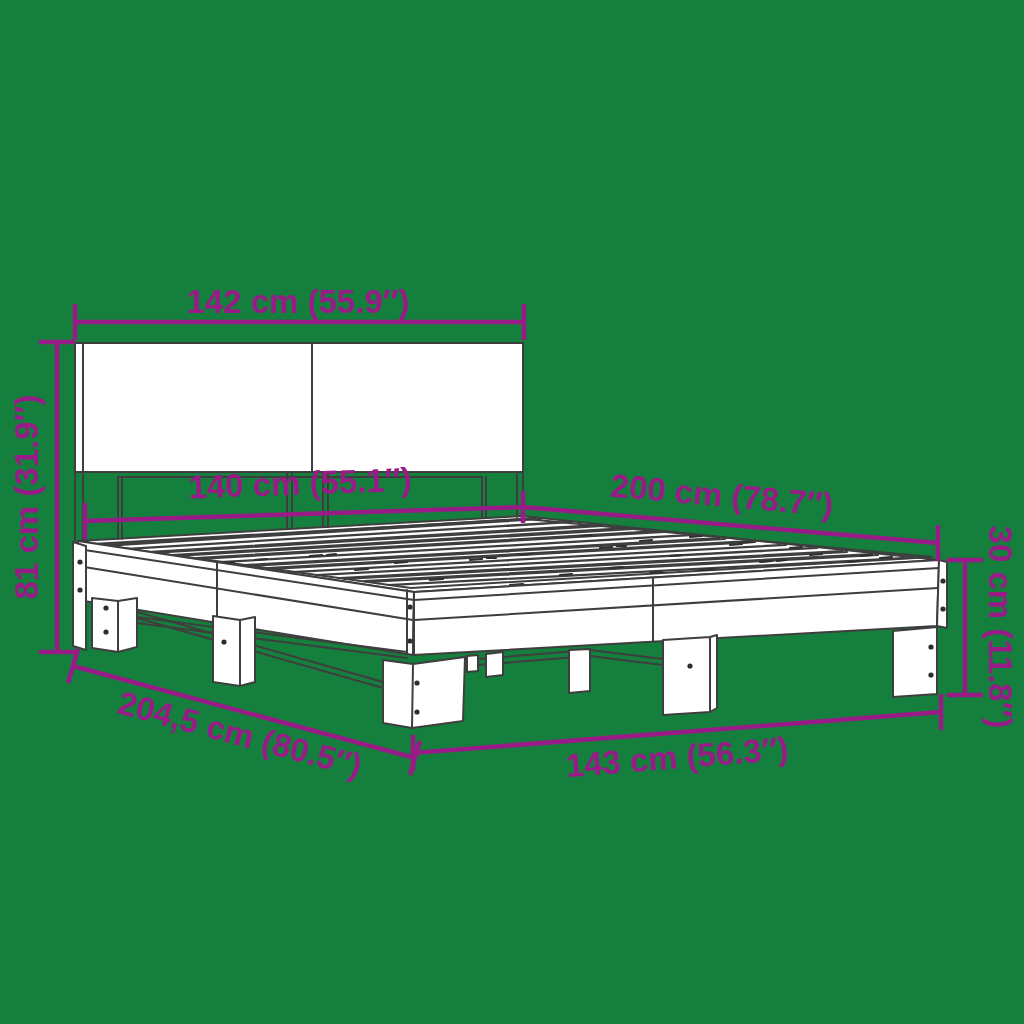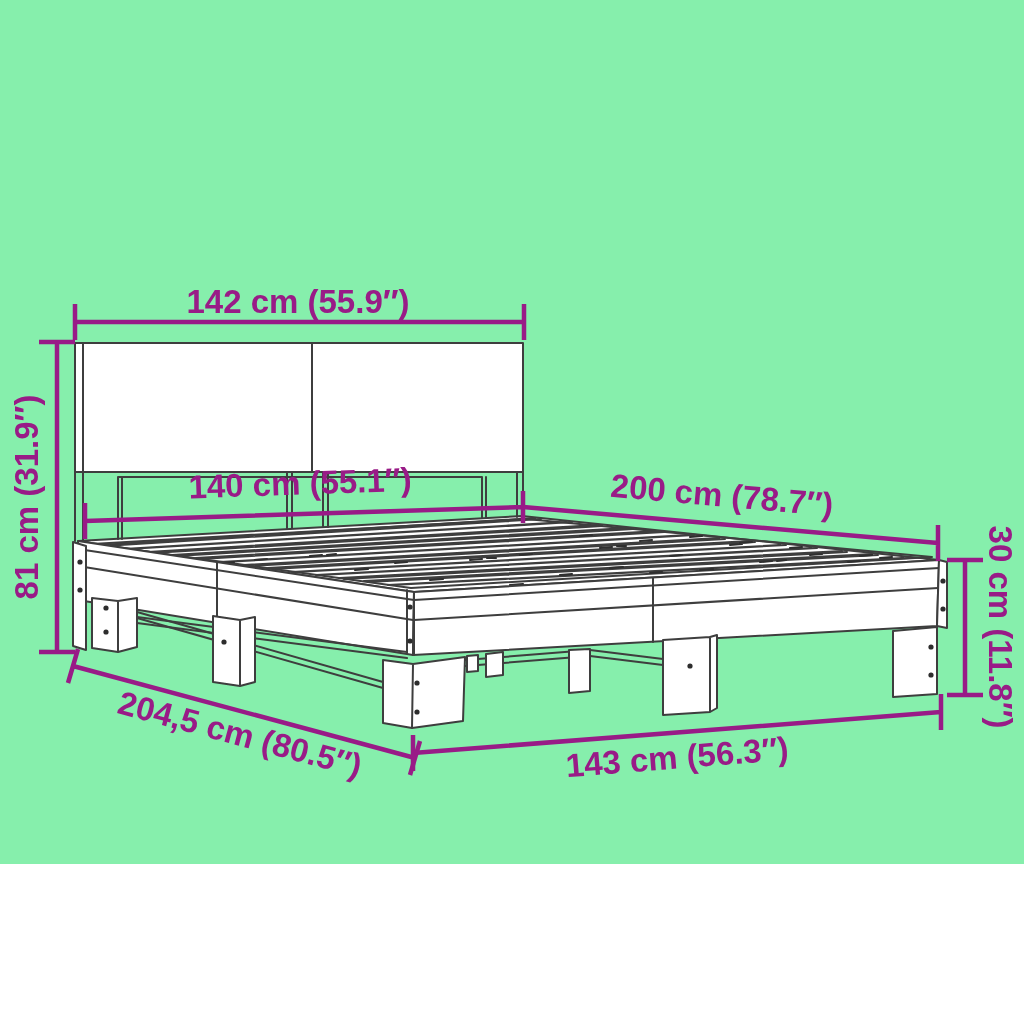--- a/index.html
+++ b/index.html
@@ -7,22 +7,22 @@
     padding: 0;
     background: #ffffff;
     width: 1024px;
     height: 1024px;
     overflow: hidden;
     font-family: "Liberation Sans", sans-serif;
   }
   .stage {
     position: relative;
     width: 1024px;
-    height: 864px;
-    background: #86efac;
+    height: 1024px;
+    background: #15803d;
   }
   svg { display: block; }
   
   .art {
     stroke: #3e3e3e;
     stroke-width: 2;
     fill: none;
     stroke-linecap: round;
     stroke-linejoin: round;
   }

